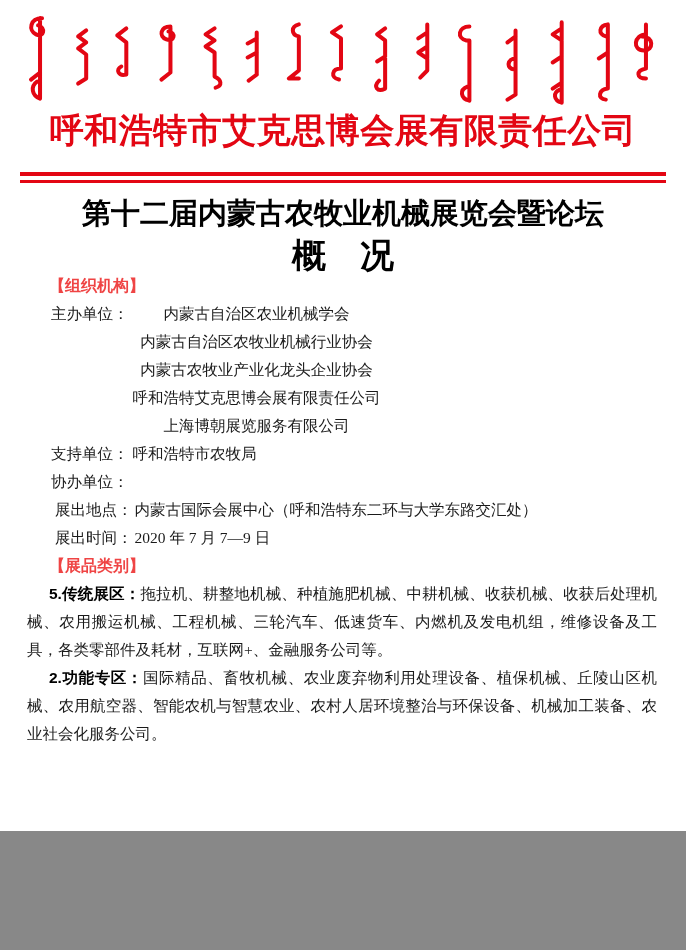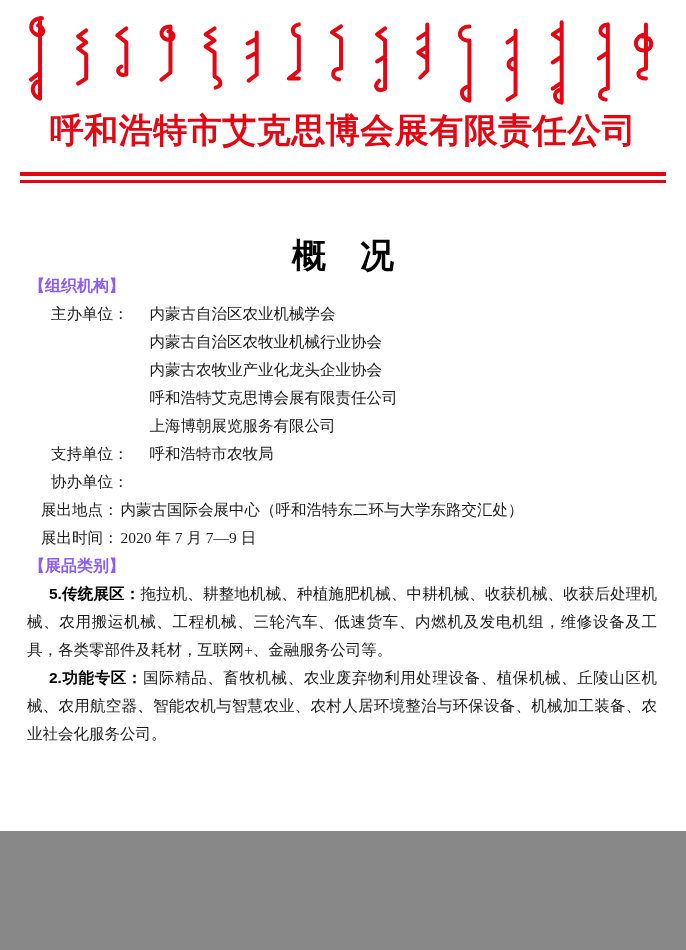--- a/index.html
+++ b/index.html
@@ -29,27 +29,27 @@
     position:absolute; top:194px; left:0; width:100%;
     text-align:center; font-weight:bold; font-size:29px; color:#000; white-space:nowrap;
   }
   .doc-subtitle {
     position:absolute; top:233px; left:0; width:100%;
     text-align:center; font-weight:bold; font-size:34px; color:#000;
   }
   
   .body { position:absolute; top:272px; left:0; right:0; font-size:15.5px; line-height:28px; }
   .sec-heading {
-    padding-left:29px; font-weight:bold; font-size:16px;
-    font-family:"Liberation Sans","DejaVu Sans",sans-serif; color:#8b5cf6;
+    padding-left:49px; font-weight:bold; font-size:16px;
+    font-family:"Liberation Sans","DejaVu Sans",sans-serif; color:#ef4444;
   }
   .org-group { display:flex; align-items:flex-start; }
   .org-label { margin-left:51px; white-space:nowrap; }
-  .org-vals  { margin-left:21px; }
-  .sched-row { margin-left:41px; }
+  .org-vals  { margin-left:4px;text-align:center; }
+  .sched-row { margin-left:55px; }
   .sched-label { margin-right:2px; }
   .cat-para {
     margin:0 29px 0 27px; text-indent:22px; text-align:justify;
   }
   .cat-para.second { }
   .lead {
     font-weight:bold; font-family:"Liberation Sans","DejaVu Sans",sans-serif; color:#000;
   }
 </style>
 </head>
@@ -74,20 +74,21 @@
       <path d="M532,10 L532,90 M532,16 l-9,6 l9,6 M532,44 l-9,6 M532,70 l-9,6 M532,90 c-8,-2 -9,-10 -2,-13"></path>
       <path d="M578,12 c-9,1 -10,10 -2,12 M578,12 L578,76 M578,40 l-9,6 M578,76 c-9,1 -11,10 -2,11"></path>
       <path d="M616,12 L616,56 M616,22 c-12,0 -14,16 -2,16 c10,0 10,-14 -2,-14 M616,56 c-10,2 -10,10 0,10"></path>
     </svg>
   </div>
 
   <div class="company">呼和浩特市艾克思博会展有限责任公司</div>
 
   <div class="rule"></div>
 
+  <div class="doc-title">第十二届内蒙古农牧业机械展览会暨论坛</div>
   <div class="doc-subtitle">概　况</div>
 
   <div class="body">
 
     <div class="sec-heading">【组织机构】</div>
 
     <div class="org-group">
       <div class="org-label">主办单位：</div>
       <div class="org-vals">
         <div class="org-val">内蒙古自治区农业机械学会</div>

